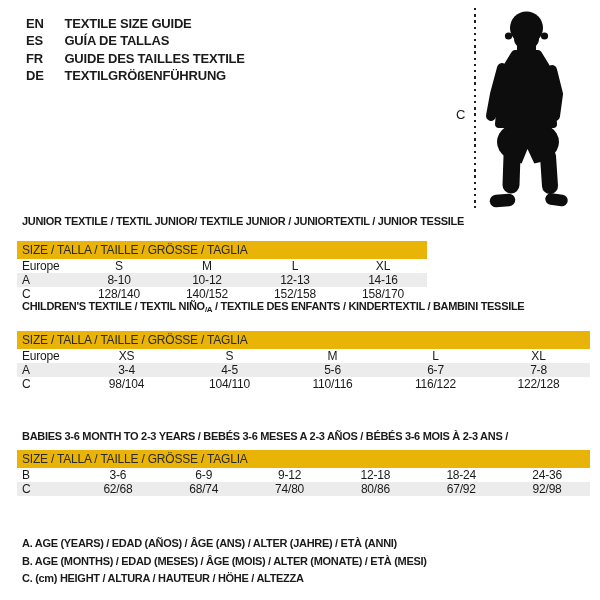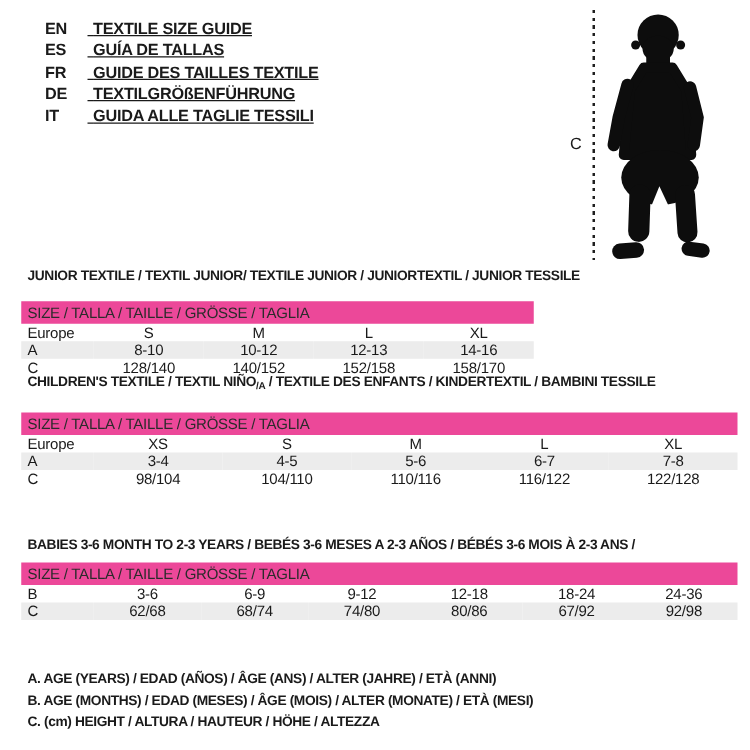--- a/index.html
+++ b/index.html
@@ -3,21 +3,21 @@
 <meta charset="utf-8">
 <style>
   * { margin:0; padding:0; box-sizing:border-box; }
   html,body { background:#ffffff; }
   #page {
     position:relative; width:600px; height:600px; background:#ffffff;
     font-family:"Liberation Sans", sans-serif; color:#1a1a1a; overflow:hidden;
   }
 
   
-  .lang-list { position:absolute; left:36px; top:14px; list-style:none;text-decoration:underline; }
+  .lang-list { position:absolute; left:26px; top:14px; list-style:none; }
   .lang-list li { height:17.4px; line-height:17.4px; white-space:nowrap; }
   .lang-code { display:inline-block; width:34px; font-size:13px; font-weight:bold; letter-spacing:-0.2px; }
   .lang-title { font-size:13px; font-weight:bold; letter-spacing:-0.2px; }
 
   
   .silhouette { position:absolute; left:483px; top:6px; width:88px; height:202px; }
   .measure-line { position:absolute; left:474px; top:8px; width:2px; height:200px;
     background:repeating-linear-gradient(to bottom,#1f1f1f 0px,#1f1f1f 2.5px,transparent 2.5px,transparent 6.2px); }
   .measure-label { position:absolute; left:456px; top:107px; font-size:13px; font-weight:400; }
 
@@ -26,21 +26,21 @@
   .size-table h2 { font-size:11px; font-weight:bold; letter-spacing:-0.3px;
     line-height:13px; margin-left:5px; white-space:nowrap; }
   .t1 { top:215px; width:410px; }
   .t1 h2 { margin-bottom:13px; }
   .t2 { top:300px; width:573px; }
   .t2 h2 { margin-bottom:15px; }
   .t3 { top:428px; width:573px; }
   .t3 h2 { line-height:16.5px; margin-bottom:5px; }
   .sub { font-size:8px; vertical-align:-2px; }
 
-  .size-bar { height:18px; line-height:18px; background:#ec4899; color:#2b2b2b;
+  .size-bar { height:18px; line-height:18px; background:#eab308; color:#2b2b2b;
     font-size:12px; letter-spacing:-0.2px; padding-left:5px; white-space:nowrap; }
 
   .size-table table { width:100%; border-collapse:collapse; table-layout:fixed;
     font-size:12px; letter-spacing:-0.2px; }
   .size-table col.c-label { width:58px; }
   .size-table tr { height:14px; }
   .size-table th { text-align:left; font-weight:400; padding-left:5px; }
   .size-table td { text-align:center; font-weight:400; }
   .size-table tr.striped { background:#ececec; }
 
@@ -63,24 +63,20 @@
       <span class="lang-code">ES</span>
       <span class="lang-title">GUÍA DE TALLAS</span>
     </li>
     <li>
       <span class="lang-code">FR</span>
       <span class="lang-title">GUIDE DES TAILLES TEXTILE</span>
     </li>
     <li>
       <span class="lang-code">DE</span>
       <span class="lang-title">TEXTILGRÖßENFÜHRUNG</span>
-    </li>
-    <li>
-      <span class="lang-code">IT</span>
-      <span class="lang-title">GUIDA ALLE TAGLIE TESSILI</span>
     </li>
   </ul>
 
   <div class="measure-line"></div>
   <div class="measure-label">C</div>
   <svg class="silhouette" viewBox="0 0 88 202" aria-hidden="true">
     <g fill="#0d0d0d" stroke="none">
       <circle cx="43.5" cy="22" r="16.5"></circle>
       <ellipse cx="43.5" cy="33" rx="12.5" ry="10.5"></ellipse>
       <circle cx="25.5" cy="30" r="3.6"></circle>

